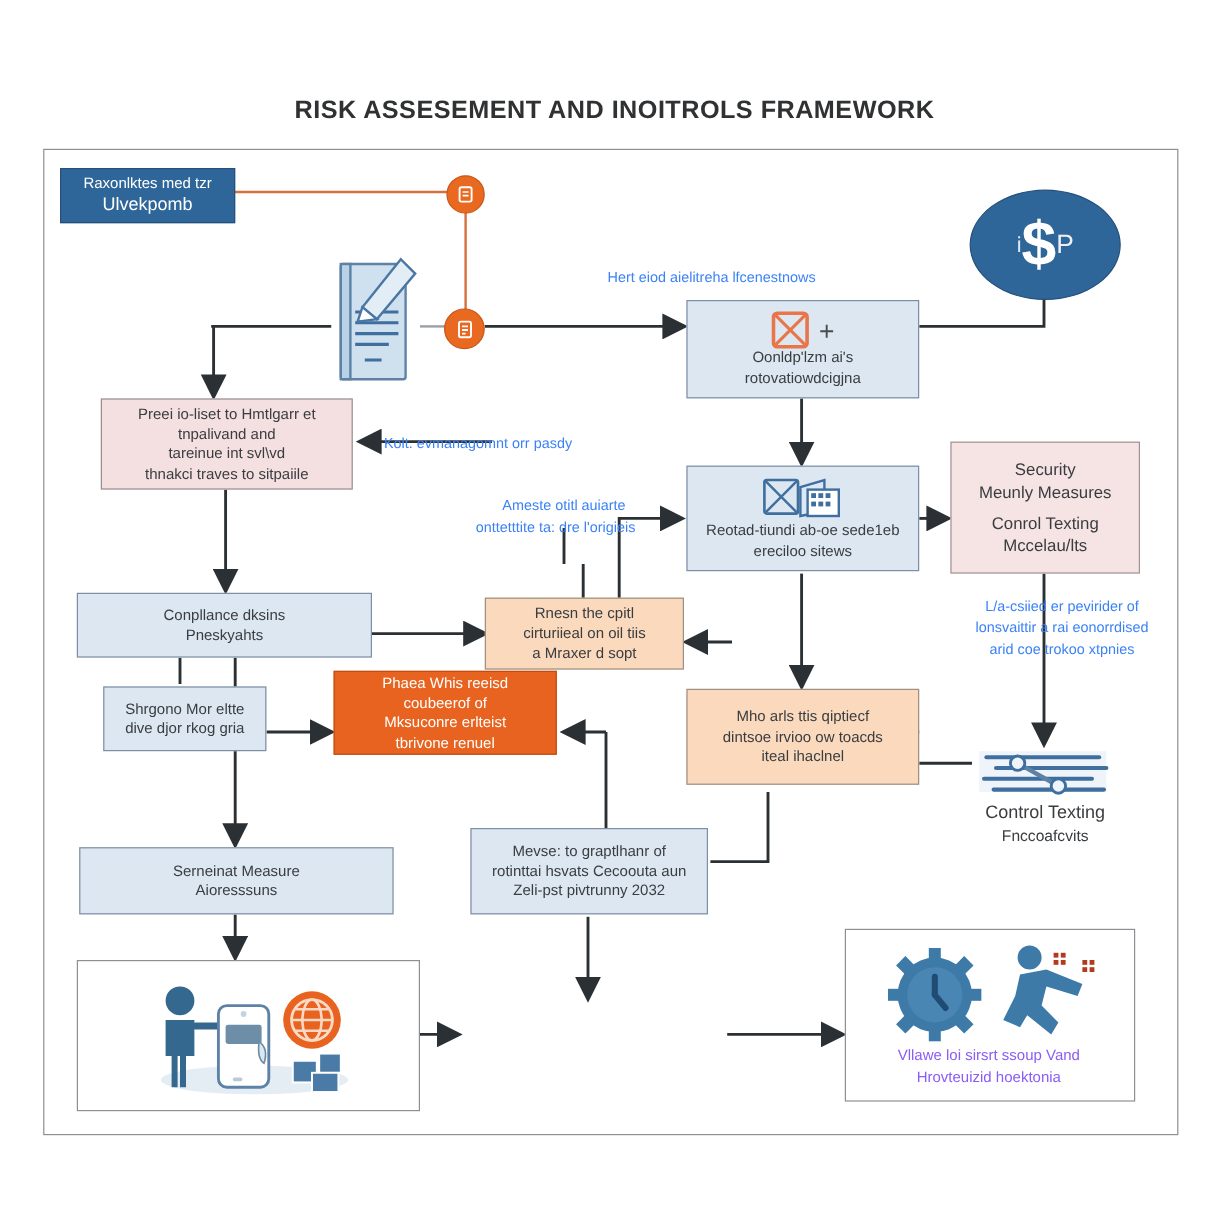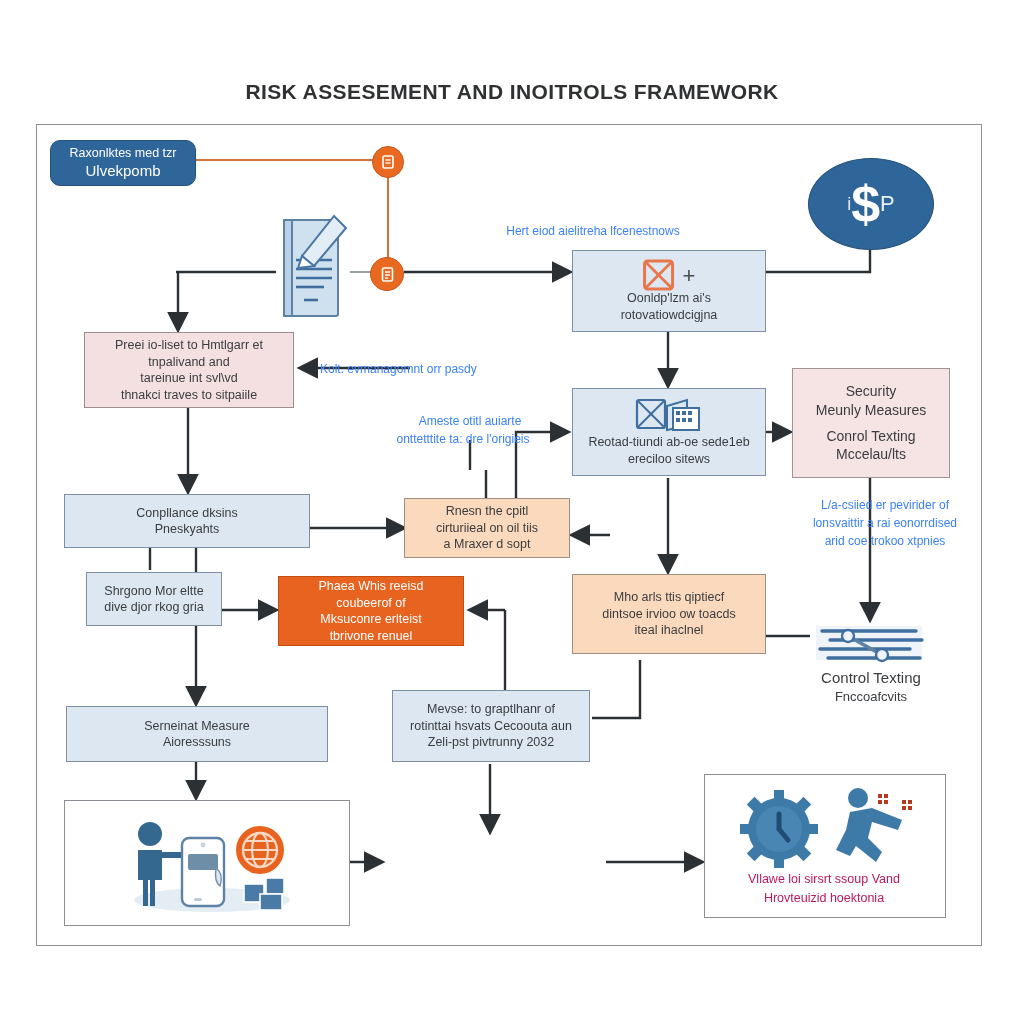--- a/index.html
+++ b/index.html
@@ -146,21 +146,21 @@
       <path d="M490,764 L490,832" marker-end="url(#ah)"></path>
 
       <path d="M592,718 L640,718 L640,660"></path>
 
       <path d="M348,862 L382,862" marker-end="url(#ah)"></path>
 
       <path d="M606,862 L702,862" marker-end="url(#ah)"></path>
     </g>
   </svg>
 
-  <div class="node blue-dark" style="left:50px;top:140px;width:146px;height:46px;border-radius:10px;">
+  <div class="node blue-dark" style="left:50px;top:140px;width:146px;height:46px;">
     <span class="ln">Raxonlktes med tzr</span>
     <span class="ln ln2">Ulvekpomb</span>
   </div>
 
   <div style="position:absolute;left:272px;top:212px;width:80px;height:110px;">
     <svg width="80" height="110" viewBox="0 0 80 110">
       <rect x="12" y="8" width="54" height="96" rx="2" fill="#cfe0ef" stroke="#5d82a6" stroke-width="2"></rect>
       <rect x="12" y="8" width="8" height="96" fill="#b9d2e6" stroke="#5d82a6" stroke-width="2"></rect>
       <g stroke="#3f6f9e" stroke-width="2.6">
         <line x1="24" y1="48" x2="60" y2="48"></line>
@@ -225,21 +225,21 @@
     <span class="ln">Serneinat Measure</span>
     <span class="ln">Aioresssuns</span>
   </div>
 
   <div class="node peach" style="left:404px;top:498px;width:166px;height:60px;text-align:right;">
     <span class="ln">Rnesn the cpitl</span>
     <span class="ln">cirturiieal on oil tiis</span>
     <span class="ln">a Mraxer d sopt</span>
   </div>
 
-  <div class="node orange" style="left:278px;top:576px;width:186px;height:70px;">
+  <div class="node orange" style="left:278px;top:559px;width:186px;height:70px;">
     <span class="ln">Phaea  Whis reeisd</span>
     <span class="ln">coubeerof of</span>
     <span class="ln">Mksuconre erlteist</span>
     <span class="ln">tbrivone renuel</span>
   </div>
 
   <div class="node blue-light" style="left:392px;top:690px;width:198px;height:72px;">
     <span class="ln">Mevse: to graptlhanr of</span>
     <span class="ln">rotinttai hsvats Cecoouta aun</span>
     <span class="ln">Zeli-pst pivtrunny 2032</span>
@@ -379,18 +379,18 @@
           <rect x="56" y="8" width="4" height="4"></rect>
         <rect x="50" y="14" width="4" height="4"></rect>
           <rect x="56" y="14" width="4" height="4"></rect>
         <rect x="74" y="14" width="4" height="4"></rect>
           <rect x="80" y="14" width="4" height="4"></rect>
         <rect x="74" y="20" width="4" height="4"></rect>
           <rect x="80" y="20" width="4" height="4"></rect>
       </g>
     </svg>
   </div>
-  <div style="position:absolute;left:712px;top:870px;width:224px;text-align:center;color:#be185d;">
+  <div style="position:absolute;left:712px;top:870px;width:224px;text-align:center;color:#8b5cf6;">
     <div style="font-size:12.5px;line-height:1.5;">Vllawe loi sirsrt ssoup Vand</div>
     <div style="font-size:12.5px;line-height:1.5;">Hrovteuizid hoektonia</div>
   </div>
 
 </div>
 
 </body></html>

